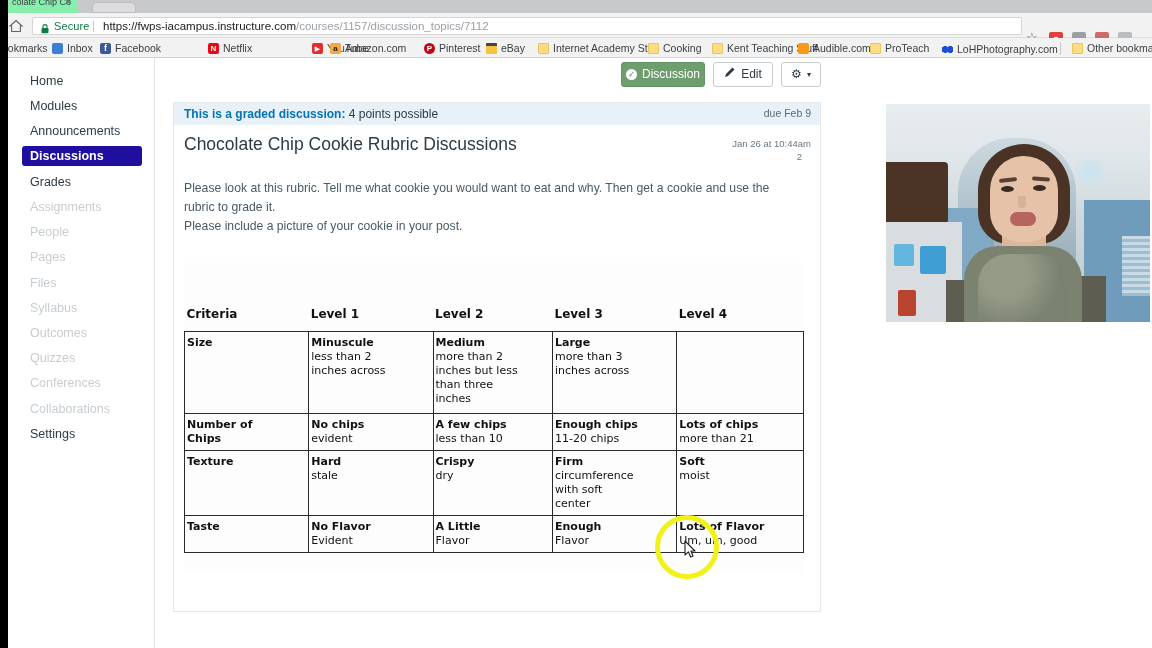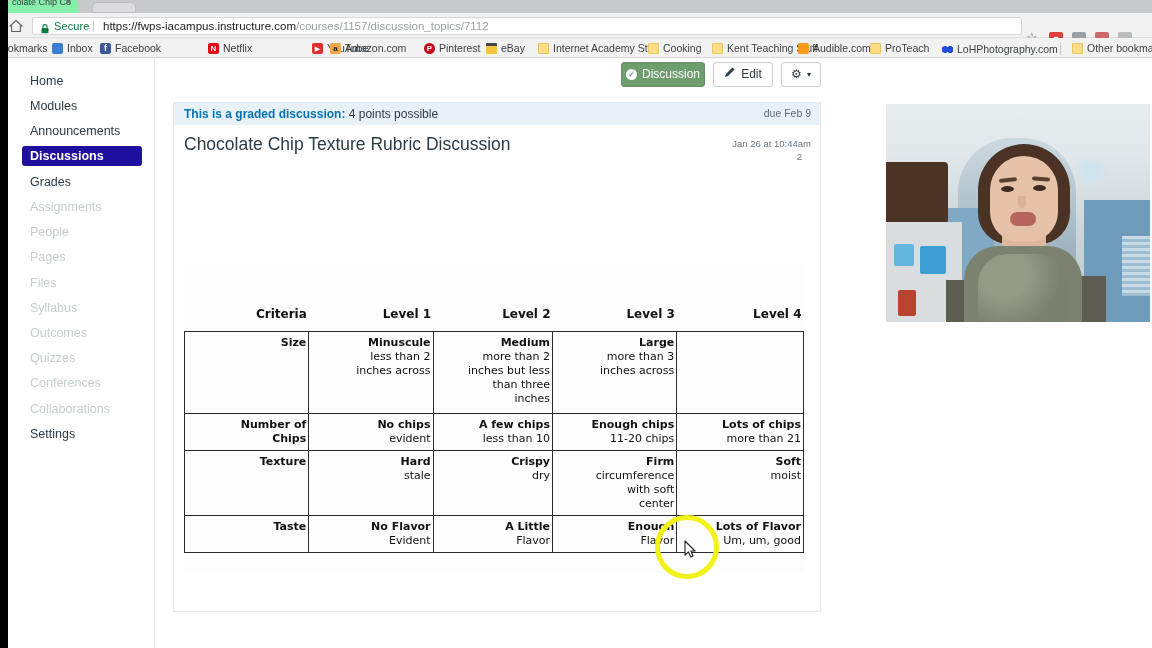--- a/index.html
+++ b/index.html
@@ -76,21 +76,21 @@
   .disc-count{position:absolute;right:18px;top:48px;font-size:9.5px;color:#6b7780;}
 
   .disc-body{position:absolute;left:10px;top:76px;width:616px;font-size:12.2px;color:#4a5a64;line-height:19px;}
 
   
   .rubric{position:absolute;left:10px;top:160px;width:620px;height:310px;background:#fdfdfd;}
   .rubric-title{position:absolute;left:0;top:4px;width:620px;text-align:center;font-size:20px;font-weight:bold;
      color:#111;font-family:"DejaVu Sans", sans-serif;letter-spacing:.4px;}
   .rub-tbl{position:absolute;left:0;top:40px;width:620px;border-collapse:collapse;
      font-family:"DejaVu Sans", sans-serif;}
-  .rub-tbl td{font-size:11px;color:#111;text-align:right;vertical-align:top;padding:4px 2px;line-height:14px;}
+  .rub-tbl td{font-size:11px;color:#111;text-align:left;vertical-align:top;padding:4px 2px;line-height:14px;}
   .rub-tbl .hdr td{border:none;font-size:12px;font-weight:bold;padding-bottom:10px;}
   .rub-tbl .body td{border:1.4px solid #2a2a2a;}
   .rub-tbl .body td.blank{border-right:1.4px solid #2a2a2a;}
   .rub-tbl td.crit{font-weight:bold;}
   .rub-tbl td.lvl{font-weight:bold;}
   .cellline{display:block;}
   .cellline.bold{font-weight:bold;}
 
   
   .webcam{position:absolute;left:886px;top:104px;width:264px;height:218px;overflow:hidden;background:#8fa3ad;}
@@ -285,24 +285,28 @@
       <div class="card">
 
         <div class="gradebar">
           <div class="txt">
             <b>This is a graded discussion:</b>
             <span class="pts">4 points possible</span>
           </div>
           <div class="due">due Feb 9</div>
         </div>
 
-        <div class="disc-title">Chocolate Chip Texture Rubric Discussion</div>
+        <div class="disc-title">Chocolate Chip Cookie Rubric Discussions</div>
         <div class="disc-date">Jan 26 at 10:44am</div>
         <div class="disc-count">2</div>
 
+        <div class="disc-body">
+          <div>Please look at this rubric. Tell me what cookie you would want to eat and why. Then get a cookie and use the rubric to grade it.</div>
+          <div>Please include a picture of your cookie in your post.</div>
+        </div>
 
         <div class="rubric">
           <table class="rub-tbl">
             <colgroup>
               <col style="width:104px">
                 <col style="width:104px">
                 <col style="width:100px">
                 <col style="width:104px">
                 <col style="width:106px">
             </colgroup>

